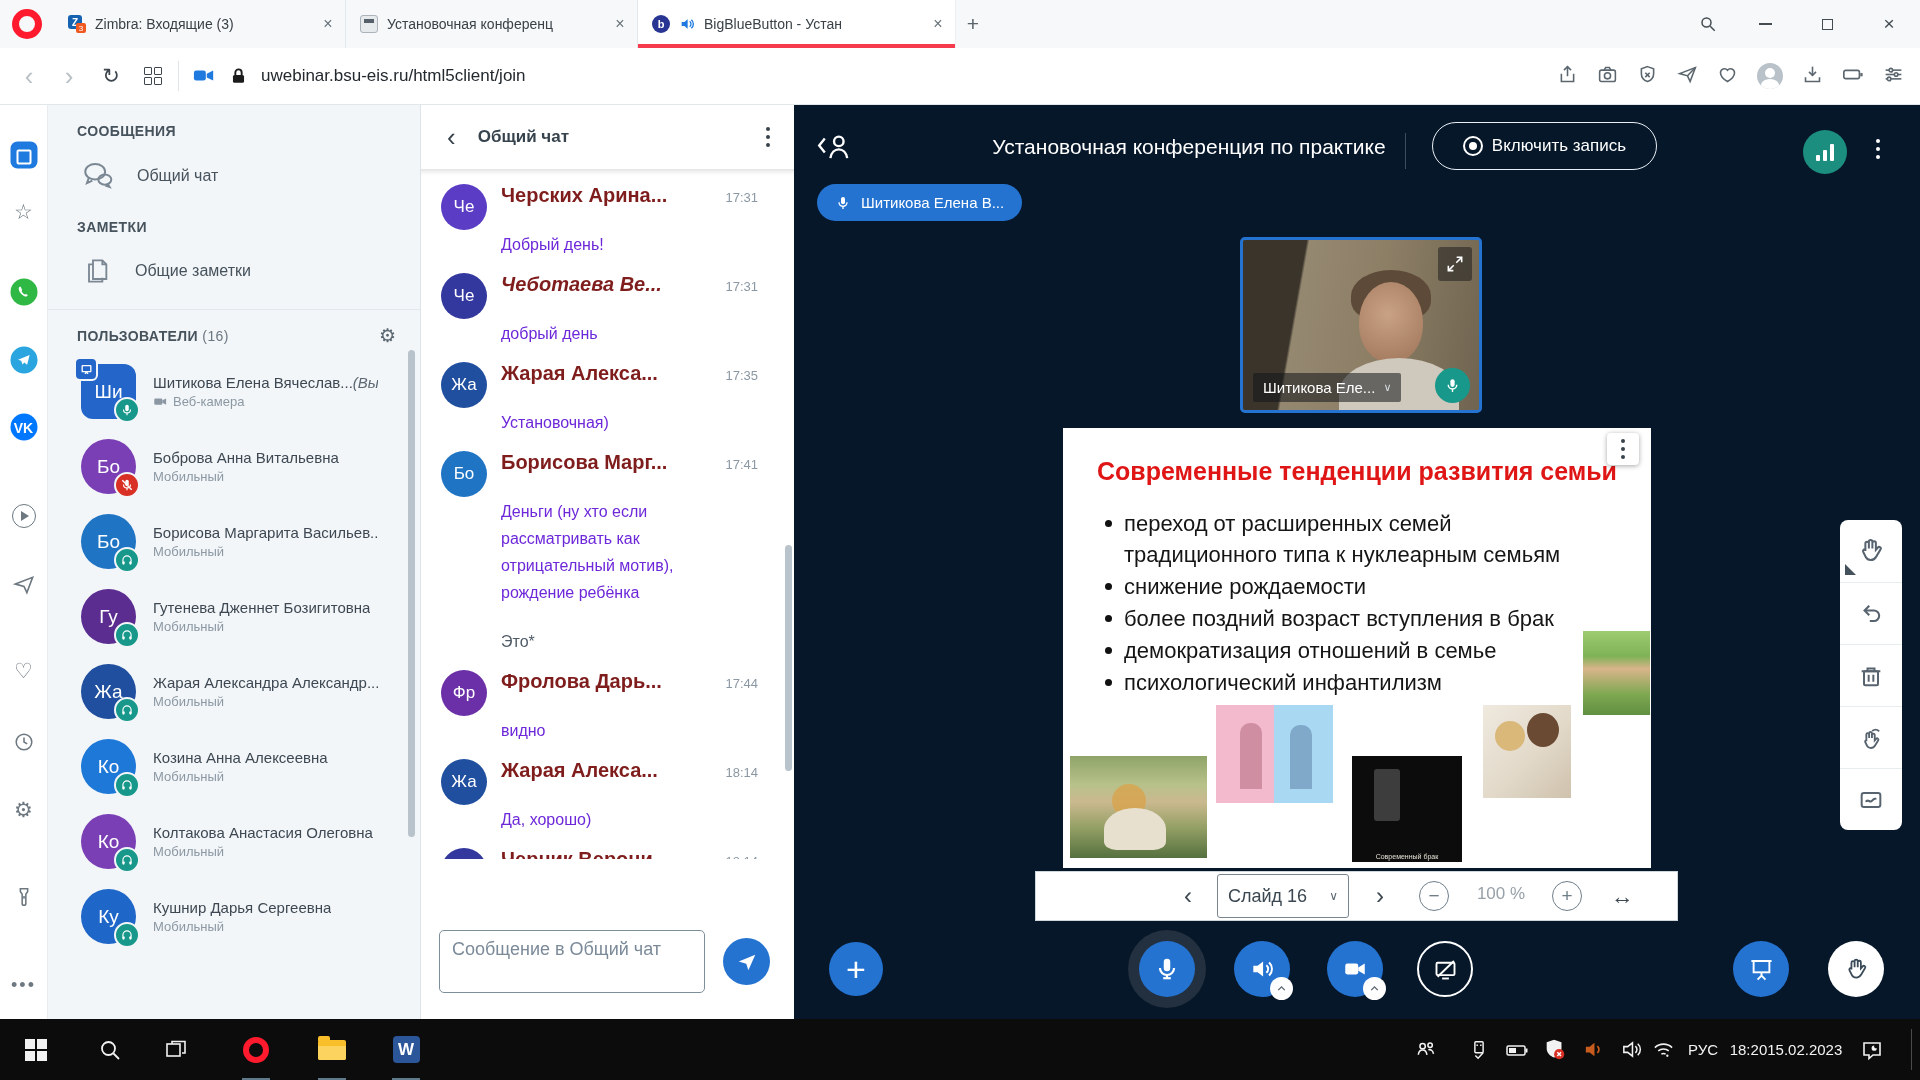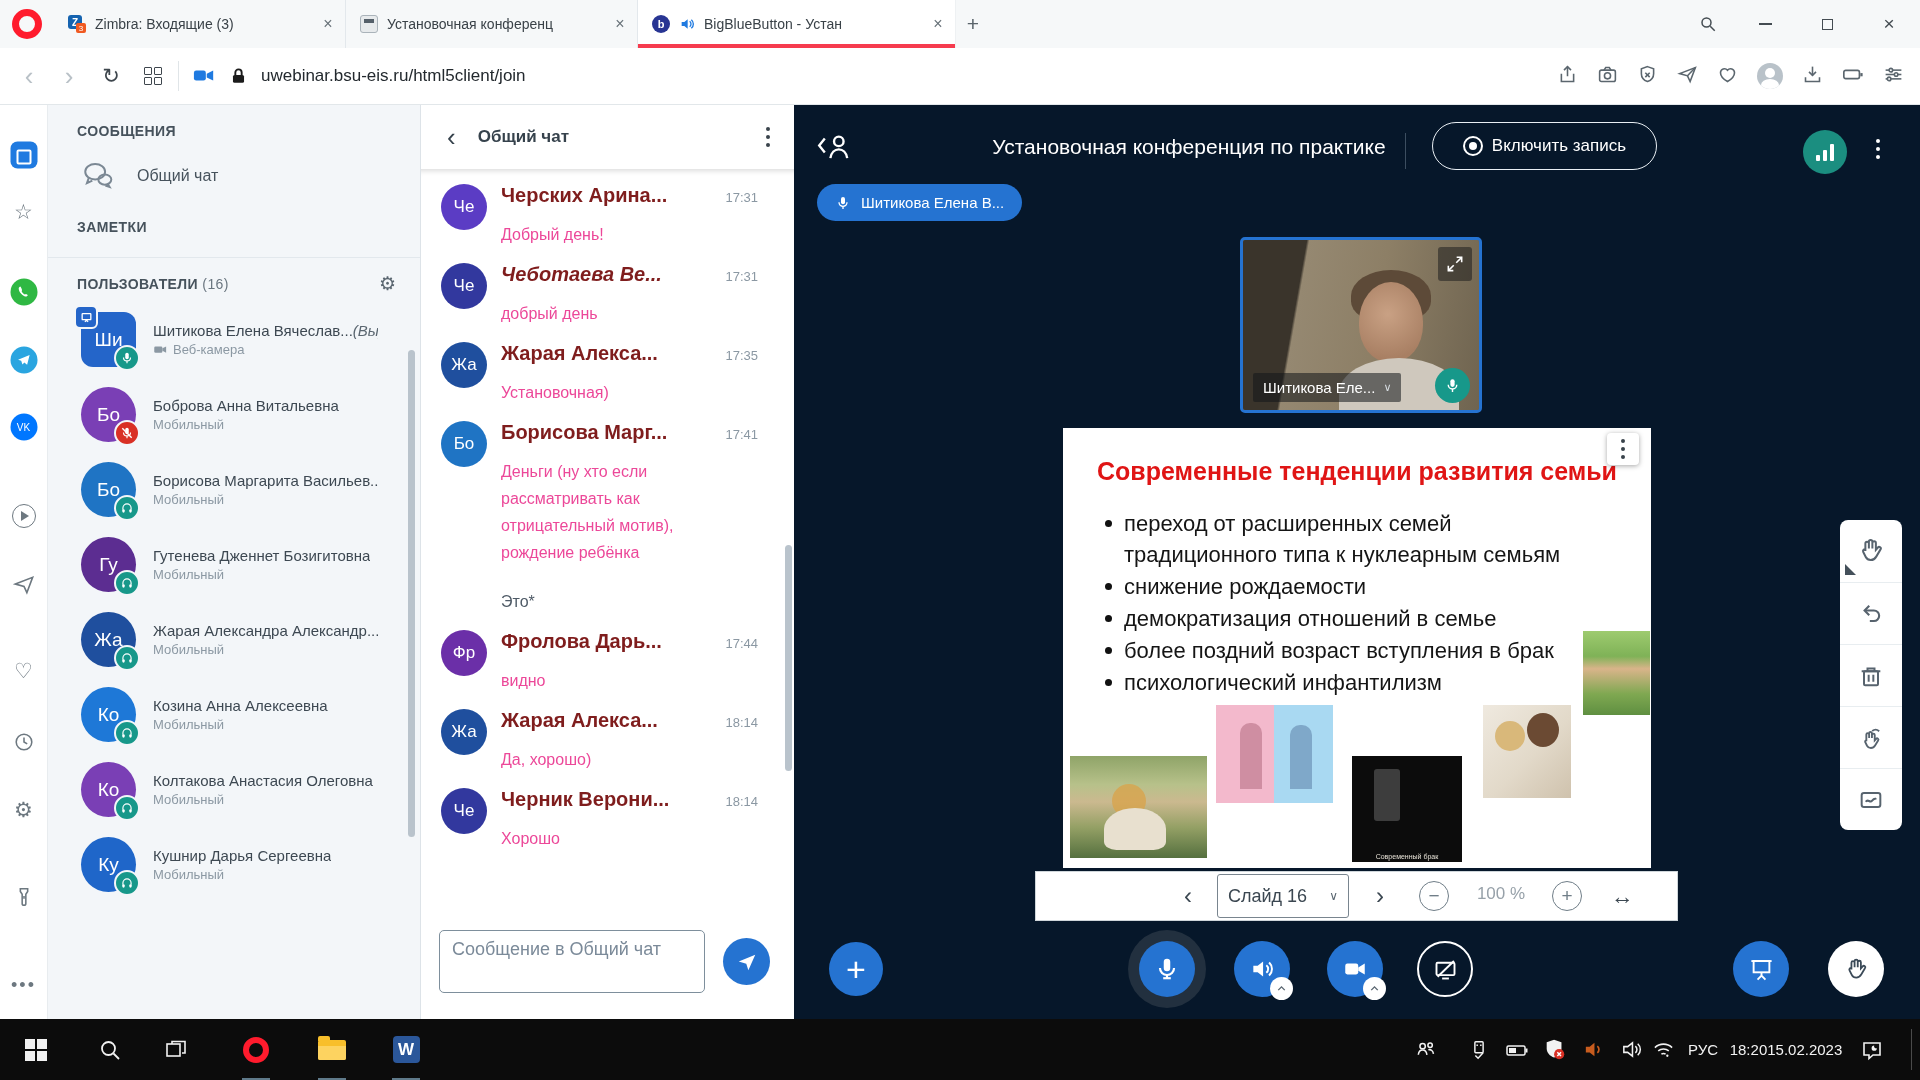--- a/index.html
+++ b/index.html
@@ -46,21 +46,21 @@
 
 
 .rail{position:absolute;left:0;top:105px;width:48px;height:914px;background:#fff;border-right:1px solid #e8ecef}
 .rail .ric{position:absolute;left:50%;transform:translate(-50%,-50%);display:flex;align-items:center;justify-content:center}
 .sd-tile{width:27px;height:27px;background:#1f7ae0;border-radius:7px}
 .sd-tile::before{content:"";display:block;width:11px;height:11px;margin:8px auto;border:2px solid #fff;border-radius:2px}
 .circ-brand{width:27px;height:27px;border-radius:50%;display:flex;align-items:center;justify-content:center;color:#fff}
 .glyph{font-size:21px;color:#6d7880}
 .play-circ{width:24px;height:24px;border:1.8px solid #6d7880;border-radius:50%;position:relative}
 .play-circ::before{content:"";position:absolute;left:8px;top:6px;border-left:8px solid #6d7880;border-top:5px solid transparent;border-bottom:5px solid transparent}
-.vk-circ{background:#0077ff;font-size:10px;font-weight:normal}
+.vk-circ{background:#0077ff;font-size:14px;font-weight:bold}
 .rail-dots{color:#6d7880;font-size:18px;letter-spacing:2px}
 .rail-dots::before{content:"•••"}
 
 
 .userlist{position:absolute;left:48px;top:105px;width:372px;height:914px;background:#f3f6f9;overflow:hidden}
 .sec-h{font-size:14px;font-weight:bold;color:#46525c;letter-spacing:.4px;padding-left:29px}
 .sec-h .cnt{font-weight:normal;color:#6a7680}
 .panel-item{display:flex;align-items:center;gap:22px;padding-left:33px;margin-top:20px;color:#46525c;font-size:16px}
 .panel-item svg{flex:none}
 .users-sec{margin-top:22px;border-top:1px solid #e2e8ed;padding-top:18px;position:relative}
@@ -84,21 +84,21 @@
 .dots{display:flex;flex-direction:column;gap:4px;align-items:center;padding:4px}
 .dots i{width:4px;height:4px;border-radius:50%;background:#39434b}
 .msgs{position:absolute;left:0;top:64px;right:0;bottom:160px;overflow:hidden;box-shadow:inset 0 7px 6px -6px rgba(0,0,0,.18)}
 .msg{display:flex;gap:14px;padding:0 36px 0 20px;margin-top:15px}
 .mav{flex:none;width:46px;height:46px;border-radius:50%;color:#fff;font-size:17px;display:flex;align-items:center;justify-content:center}
 .mbody{flex:1;min-width:0}
 .mhead{display:flex;align-items:baseline}
 .mname{font-size:20px;font-weight:bold;color:#7f1d1d;white-space:nowrap;overflow:hidden;flex:1}
 .mname.it{font-style:italic}
 .mtime{font-size:13px;color:#8b98a3;margin-left:8px;flex:none}
-.mtext{font-size:16px;color:#ec4899;line-height:27px;margin-top:14px;max-width:238px}
+.mtext{font-size:16px;color:#6d28d9;line-height:27px;margin-top:24px;max-width:238px}
 .mtext2{font-size:16px;color:#4e5a66;line-height:27px;margin-top:22px}
 .chat-scroll{position:absolute;right:2px;top:440px;width:7px;height:226px;border-radius:4px;background:#b9c3cc}
 .chat-input-row{position:absolute;left:18px;bottom:26px;display:flex;align-items:center;gap:18px}
 .chat-input{width:266px;height:63px;border:1px solid #7e8f9c;border-radius:5px;resize:none;font-family:"Liberation Sans",sans-serif;font-size:18px;color:#3d4852;padding:8px 12px;outline:none}
 .chat-input::placeholder{color:#7b8a99}
 .send-btn{width:47px;height:47px;border-radius:50%;background:#2573d1;display:flex;align-items:center;justify-content:center}
 
 
 .main{position:absolute;left:794px;top:105px;width:1126px;height:914px;background:#06172a}
 .mabs{position:absolute}
@@ -364,20 +364,28 @@
     <div class="panel-item">
       <svg viewBox="0 0 24 24" width="34" height="34" fill="none" stroke="#7b8894" stroke-width="1.4">
           <ellipse cx="10" cy="9" rx="7" ry="5.5"></ellipse>
           <path d="M5.5 13.2L4.2 17l3.8-1.8"></path>
           <ellipse cx="16.8" cy="14.5" rx="4.6" ry="3.6"></ellipse>
           <path d="M18.8 17.4l1.4 2.4-3-1"></path>
         </svg>
       <span>Общий чат</span>
     </div>
     <div class="sec-h" style="margin-top:26px">ЗАМЕТКИ</div>
+    <div class="panel-item">
+      <svg viewBox="0 0 24 24" width="32" height="32" fill="none" stroke="#7b8894" stroke-width="1.4">
+          <path d="M9 4h7l3 3v11h-10z"></path>
+          <path d="M16 4v3h3"></path>
+          <path d="M9 7H6v13h10v-3"></path>
+        </svg>
+      <span>Общие заметки</span>
+    </div>
 
     <div class="users-sec">
       <div class="sec-h"><span>ПОЛЬЗОВАТЕЛИ</span> <span class="cnt">(16)</span></div>
       <span class="gear">⚙</span>
 
       <div class="user-row">
         <span class="uav square" style="background:#2465c9">
             <span>Ши</span>
           <span class="presenter">
               <svg viewBox="0 0 24 24" width="13" height="13" fill="none" stroke="#fff" stroke-width="2.4">
@@ -702,22 +710,22 @@
     <div class="mabs slide">
       <span class="slide-kebab dots">
           <i></i>
           <i></i>
           <i></i>
         </span>
       <div class="slide-title">Современные тенденции развития семьи</div>
       <ul class="bullets">
         <li>переход от расширенных семей традиционного типа к нуклеарным семьям</li>
         <li>снижение рождаемости</li>
+        <li>более поздний возраст вступления в брак</li>
         <li>демократизация отношений в семье</li>
-        <li>более поздний возраст вступления в брак</li>
         <li>психологический инфантилизм</li>
       </ul>
       <span class="simg img-family"></span>
       <span class="simg img-painting"></span>
       <span class="simg img-kids"></span>
       <span class="simg img-visa">
         <span class="visa-inner"></span>
         <span class="visa-cap">Современный брак</span>
       </span>
       <span class="simg img-couple"></span>

